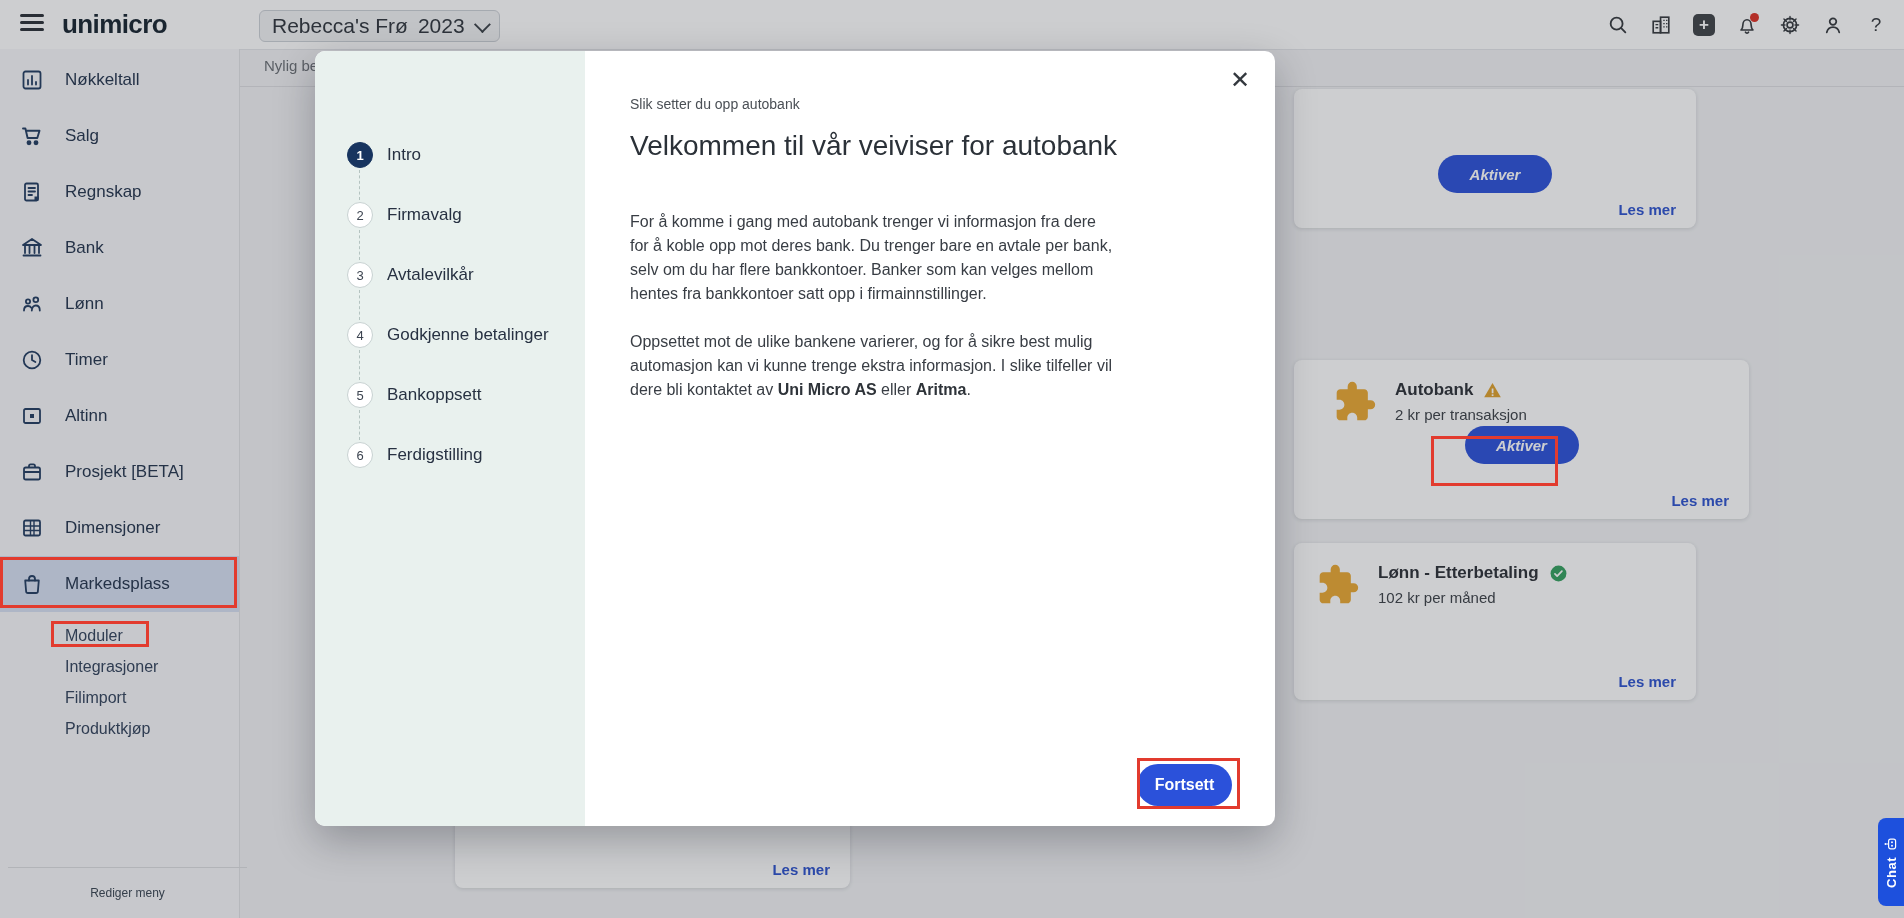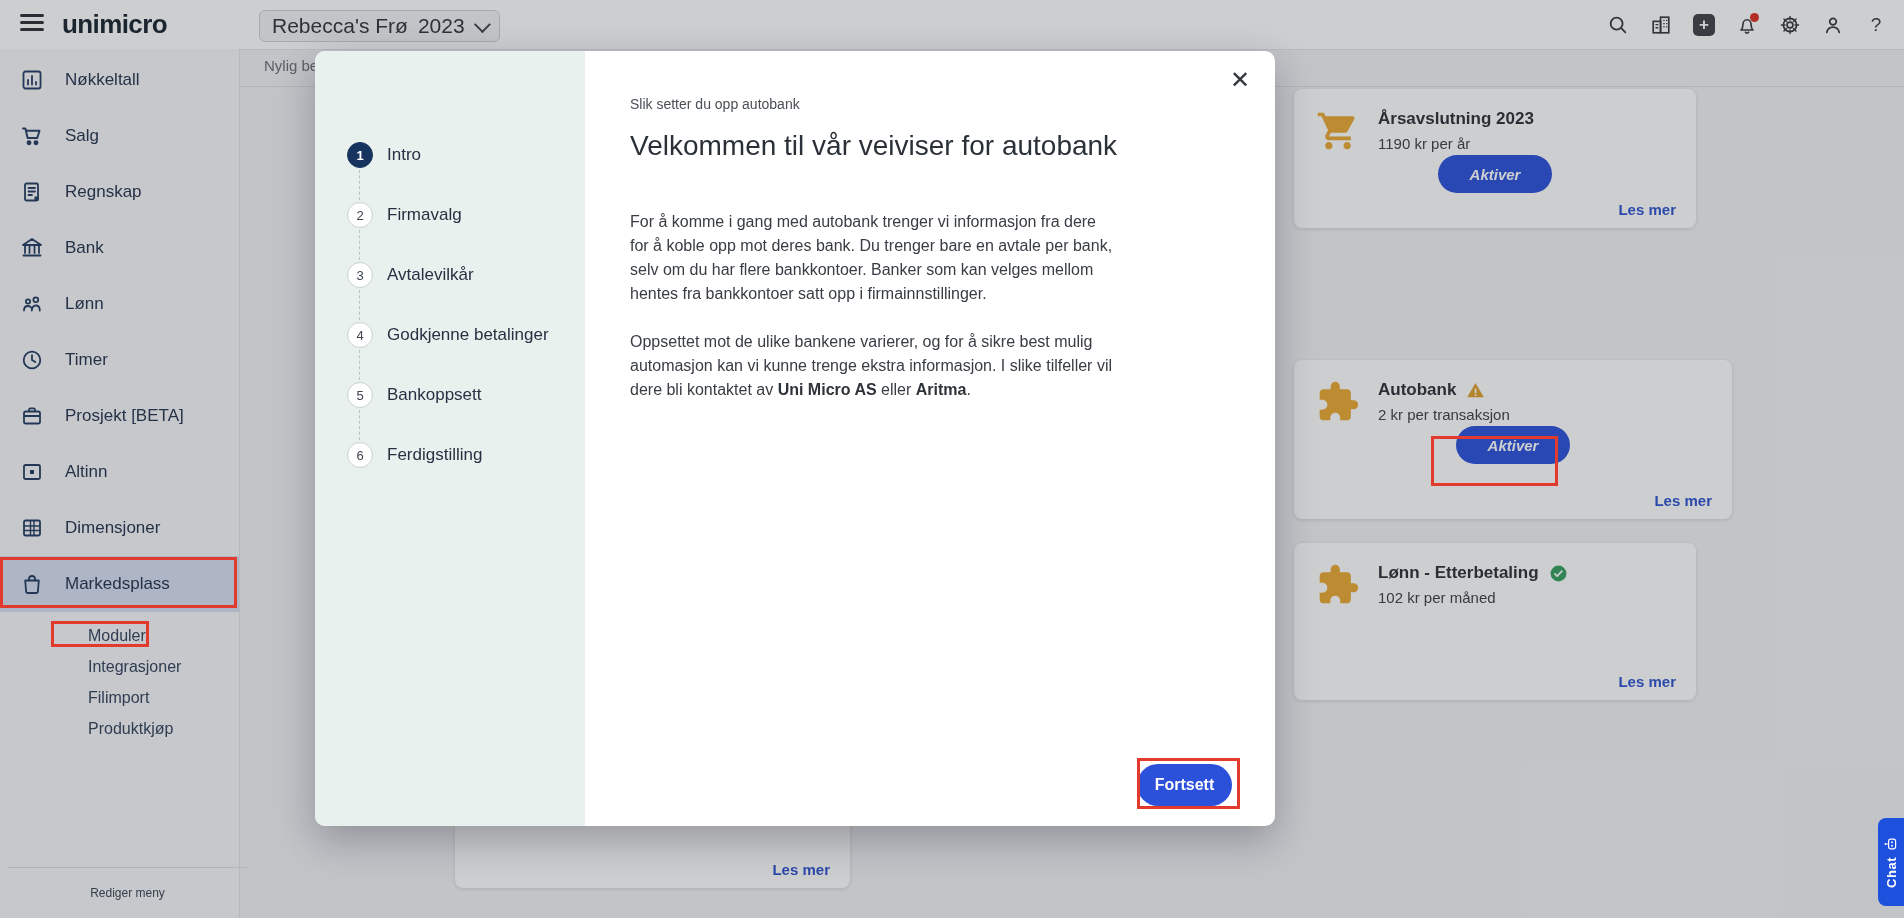--- a/index.html
+++ b/index.html
@@ -20,21 +20,21 @@
   .notif-dot{position:absolute;top:0px;right:0px;width:9px;height:9px;border-radius:50%;background:#de3024;}
   .help-glyph{font-size:19px;color:#34383d;font-weight:400;}
 
   
   .sidebar{position:absolute;left:0;top:49px;width:239px;height:869px;background:#f7f8fa;border-right:1px solid #e2e3e6;z-index:1;}
   .nav{padding-top:3px;}
   .nav-item{height:56px;display:flex;align-items:center;padding-left:20px;gap:21px;cursor:pointer;}
   .nav-item.selected{background:#d7e0f2;}
   .nav-item .ni-icon{width:24px;height:24px;flex:0 0 24px;color:#223c61;}
   .nav-item .ni-label{font-size:17px;color:#24344d;}
-  .sub-list{margin-top:8px;padding-left:23px;}
+  .sub-list{margin-top:8px;}
   .sub-item{height:31px;display:flex;align-items:center;padding-left:65px;font-size:16px;color:#33435c;cursor:pointer;}
   .settings-row{margin-top:10px;}
   .sidebar-footer{position:absolute;left:8px;bottom:0;width:100%;height:50px;border-top:1px solid #dcdde0;display:flex;align-items:center;justify-content:center;font-size:12px;color:#3a4552;cursor:pointer;}
 
   
   .content{position:absolute;left:239px;top:49px;width:1665px;height:869px;background:#f2f3f5;}
   .recent-label{position:absolute;left:25px;top:8px;font-size:15px;color:#6b6f75;white-space:nowrap;}
   .content-divider{position:absolute;left:0;top:37px;width:100%;height:1px;background:#dddee1;}
   .card{position:absolute;background:#ffffff;border-radius:8px;box-shadow:0 1px 4px rgba(20,25,35,.14);}
   .card-head{display:flex;padding:20px 20px 0 22px;gap:18px;}
@@ -199,36 +199,36 @@
           <svg width="24" height="24" viewBox="0 0 24 24" fill="none" stroke="currentColor" stroke-width="1.8" stroke-linecap="round">
               <circle cx="12" cy="12" r="8.3"></circle>
               <path d="M12 7.2V12l3.4 2"></path>
             </svg>
         </span>
         <span class="ni-label">Timer</span>
       </div>
 
       <div class="nav-item">
         <span class="ni-icon">
+          <svg width="24" height="24" viewBox="0 0 24 24" fill="none" stroke="currentColor" stroke-width="1.8">
+              <rect x="4" y="5" width="16" height="14" rx="1.5"></rect>
+              <rect x="10" y="10" width="4" height="4" fill="currentColor" stroke="none"></rect>
+            </svg>
+        </span>
+        <span class="ni-label">Altinn</span>
+      </div>
+
+      <div class="nav-item">
+        <span class="ni-icon">
           <svg width="24" height="24" viewBox="0 0 24 24" fill="none" stroke="currentColor" stroke-width="1.8" stroke-linejoin="round">
               <rect x="4" y="7.5" width="16" height="12" rx="1.8"></rect>
               <path d="M9 7.5V6a1.6 1.6 0 0 1 1.6-1.6h2.8A1.6 1.6 0 0 1 15 6v1.5M4 12h16"></path>
             </svg>
         </span>
         <span class="ni-label">Prosjekt [BETA]</span>
-      </div>
-
-      <div class="nav-item">
-        <span class="ni-icon">
-          <svg width="24" height="24" viewBox="0 0 24 24" fill="none" stroke="currentColor" stroke-width="1.8">
-              <rect x="4" y="5" width="16" height="14" rx="1.5"></rect>
-              <rect x="10" y="10" width="4" height="4" fill="currentColor" stroke="none"></rect>
-            </svg>
-        </span>
-        <span class="ni-label">Altinn</span>
       </div>
 
       <div class="nav-item">
         <span class="ni-icon">
           <svg width="24" height="24" viewBox="0 0 24 24" fill="none" stroke="currentColor" stroke-width="1.8">
               <rect x="4" y="4.5" width="16" height="15" rx="1.5"></rect>
               <path d="M10.5 4.5v15M4 10h16M4 14.5h16M14 4.5v15" stroke-width="1.4"></path>
             </svg>
         </span>
         <span class="ni-label">Dimensjoner</span>
@@ -254,38 +254,25 @@
     </div>
 
     <div class="sidebar-footer">Rediger meny</div>
   </div>
 
   <div class="content">
     <div class="recent-label">Nylig be</div>
     <div class="content-divider"></div>
 
     <div class="card" style="left:1055px;top:40px;width:402px;height:139px;">
-      <div class="card-head">
-        <span class="card-icon">
-          <svg width="44" height="44" viewBox="0 0 24 24" fill="currentColor">
-              <path d="M7 18c-1.1 0-1.99.9-1.99 2S5.9 22 7 22s2-.9 2-2-.9-2-2-2zM1 2v2h2l3.6 7.59-1.35 2.45c-.16.28-.25.61-.25.96 0 1.1.9 2 2 2h12v-2H7.42c-.14 0-.25-.11-.25-.25l.03-.12.9-1.63h7.45c.75 0 1.41-.41 1.75-1.03l3.58-6.49c.08-.14.12-.31.12-.49 0-.55-.45-1-1-1H5.21l-.94-2H1zm16 16c-1.1 0-1.99.9-1.99 2s.89 2 1.99 2 2-.9 2-2-.9-2-2-2z"></path>
-            </svg>
-        </span>
-        <div>
-          <div class="card-title-row">
-            <span class="card-title">Årsavslutning 2023</span>
-          </div>
-          <div class="card-price">1190 kr per år</div>
-        </div>
-      </div>
       <button class="activate-btn">Aktiver</button>
       <span class="lesmer">Les mer</span>
     </div>
 
-    <div class="card" style="left:1055px;top:311px;width:438px;height:159px;">
+    <div class="card" style="left:1055px;top:311px;width:438px;height:159px;padding-left:17px;">
       <div class="card-head">
         <span class="card-icon">
           <svg width="44" height="44" viewBox="0 0 24 24" fill="currentColor">
               <path d="M20.5 11H19V7c0-1.1-.9-2-2-2h-4V3.5a2.5 2.5 0 0 0-5 0V5H4c-1.1 0-1.99.9-1.99 2v3.8H3.5c1.49 0 2.7 1.21 2.7 2.7s-1.21 2.7-2.7 2.7H2V20c0 1.1.9 2 2 2h3.8v-1.5c0-1.49 1.21-2.7 2.7-2.7s2.7 1.21 2.7 2.7V22H17c1.1 0 2-.9 2-2v-4h1.5a2.5 2.5 0 0 0 0-5z"></path>
             </svg>
         </span>
         <div>
           <div class="card-title-row">
             <span class="card-title">Autobank</span>
             <span class="status-ico">

